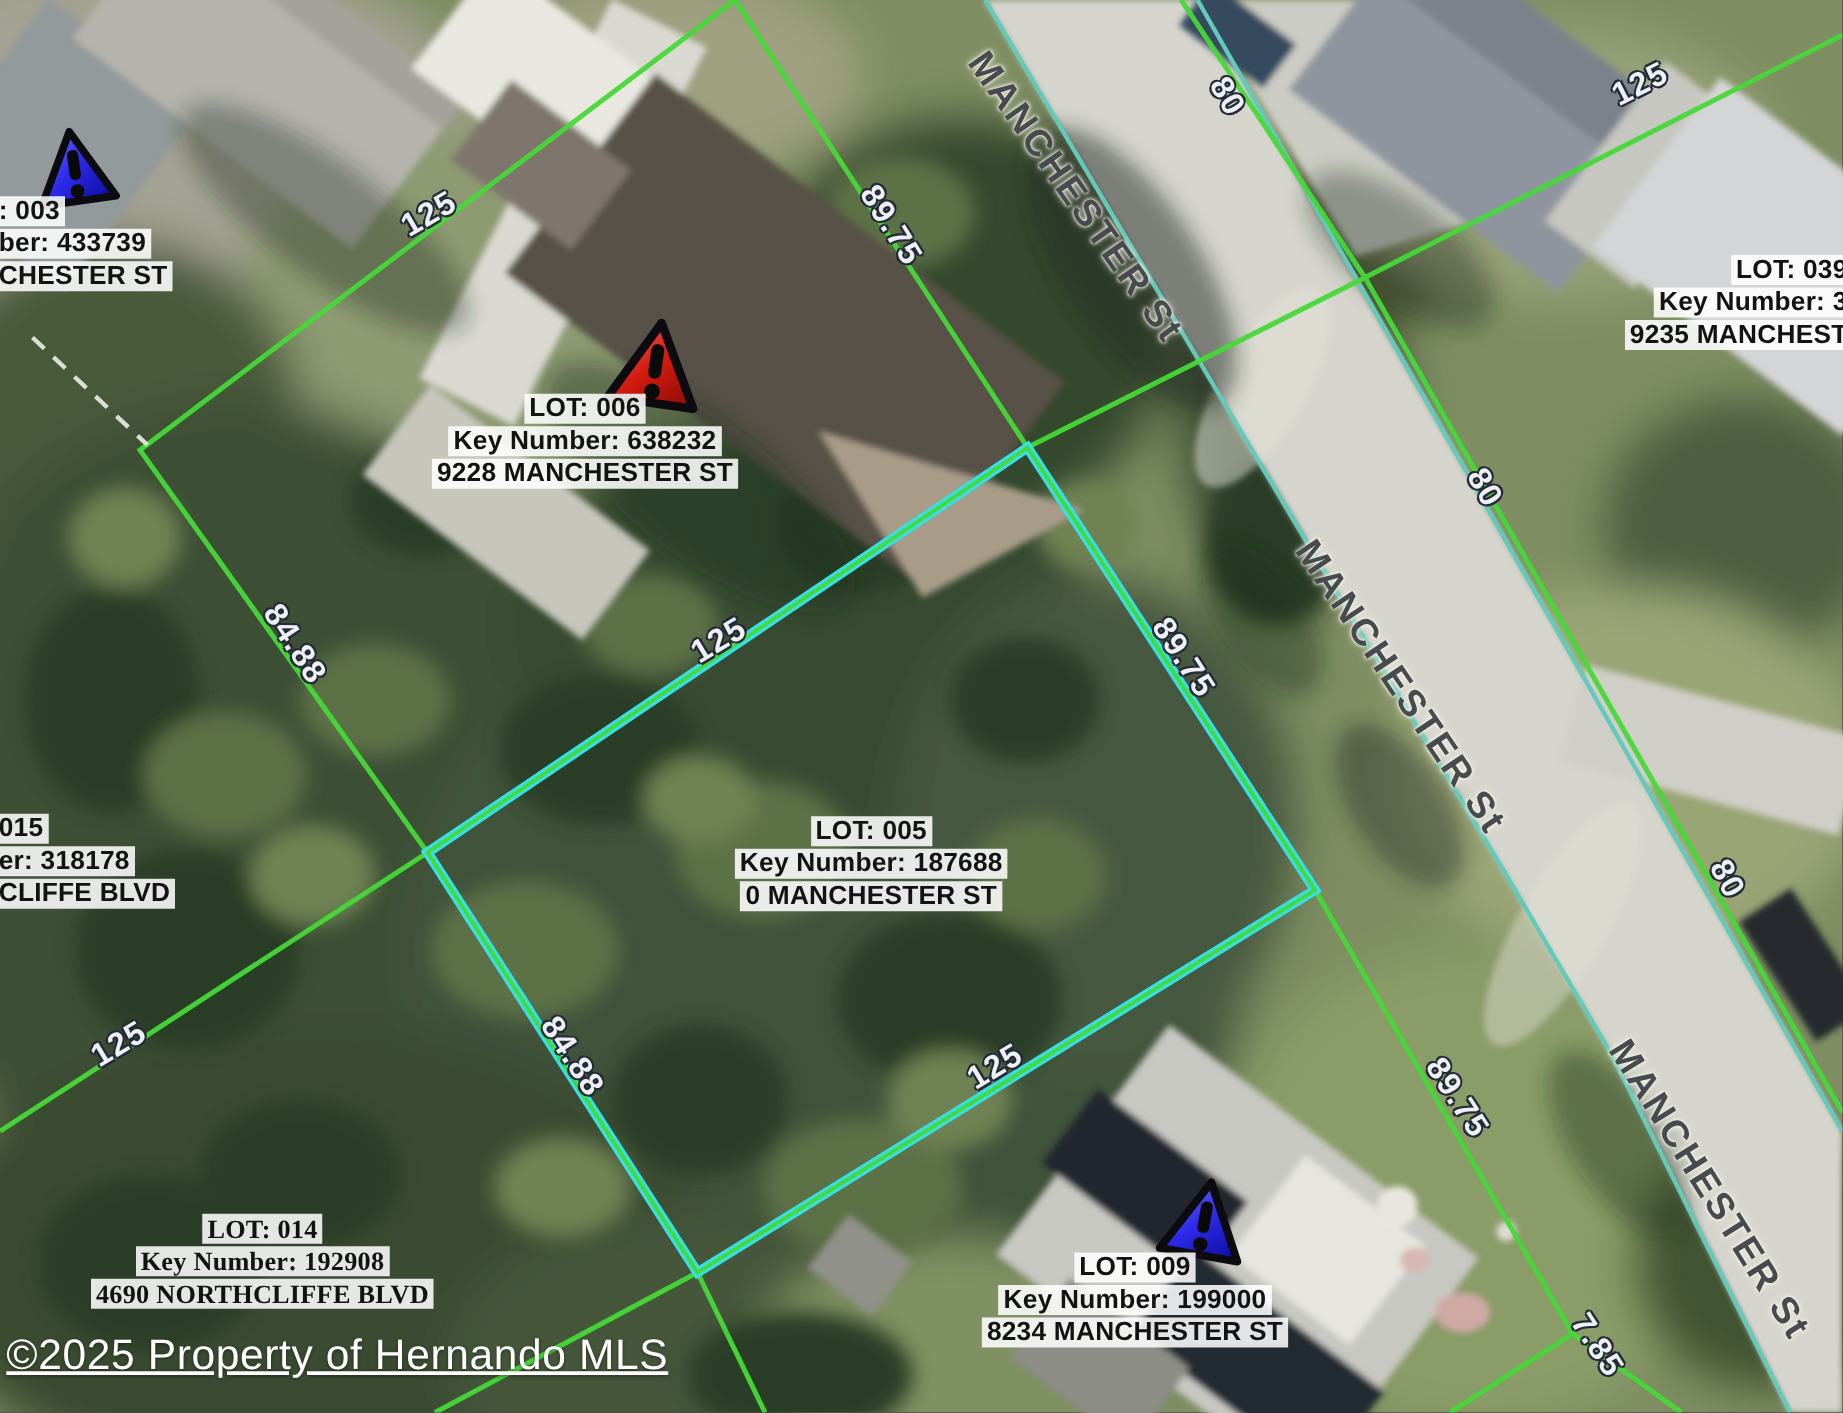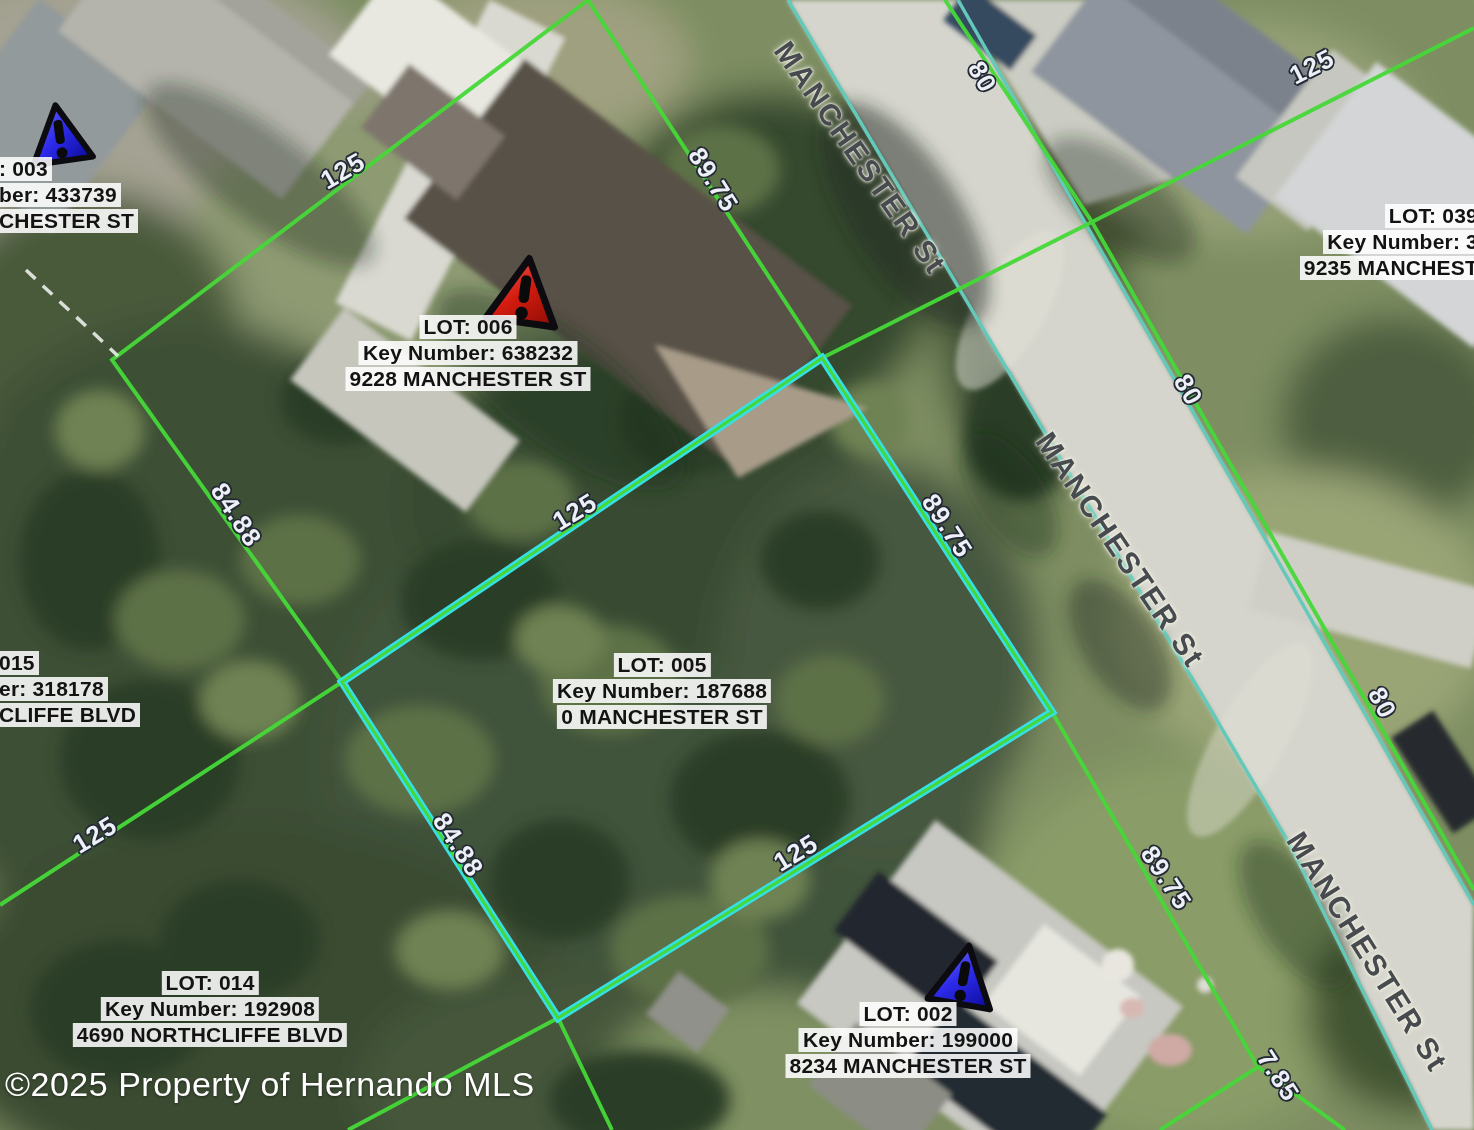--- a/index.html
+++ b/index.html
@@ -14,21 +14,21 @@
             line-height:24px;padding:0 4px;margin:1px 0;white-space:nowrap;letter-spacing:.2px;}
   .dim{position:absolute;color:#edf0f6;font-size:26px;font-weight:bold;letter-spacing:1px;
        white-space:nowrap;z-index:20;
        text-shadow:2px 0 0 #252b36,-2px 0 0 #252b36,0 2px 0 #252b36,0 -2px 0 #252b36,
                    1px 1px 0 #252b36,-1px -1px 0 #252b36,1px -1px 0 #252b36,-1px 1px 0 #252b36;}
   .street{position:absolute;color:#474a4e;font-size:30px;font-weight:bold;letter-spacing:2px;
           white-space:nowrap;z-index:10;
           text-shadow:0 0 3px rgba(242,242,228,.95),0 0 3px rgba(242,242,228,.95),
                       0 0 7px rgba(242,242,228,.8);}
   .copyright{position:absolute;left:5px;top:1065px;color:#fff;font-size:34px;letter-spacing:.5px;
-             z-index:40;text-shadow:0 1px 3px rgba(0,0,0,.45);}
+             z-index:40;text-shadow:0 1px 3px rgba(0,0,0,.45);text-decoration:underline;}
 </style>
 </head>
 <body>
 
 <div class="map">
 
   <svg class="base" viewBox="0 0 1474 1130">
     <defs>
       <filter id="fb18" x="-40%" y="-40%" width="180%" height="180%">
           <feGaussianBlur stdDeviation="18"></feGaussianBlur>
@@ -194,33 +194,33 @@
     <div class="lot-line">ber: 433739</div>
     <div class="lot-line">CHESTER ST</div>
   </div>
 
   <div class="lot-label center" style="left:468px;top:314px;">
     <div class="lot-line">LOT: 006</div>
     <div class="lot-line">Key Number: 638232</div>
     <div class="lot-line">9228 MANCHESTER ST</div>
   </div>
 
-  <div class="lot-label center" style="left:662px;top:652px;">
+  <div class="lot-label center" style="left:697px;top:652px;">
     <div class="lot-line">LOT: 005</div>
     <div class="lot-line">Key Number: 187688</div>
     <div class="lot-line">0 MANCHESTER ST</div>
   </div>
 
   <div class="lot-label center" style="left:908px;top:1001px;">
-    <div class="lot-line">LOT: 002</div>
+    <div class="lot-line">LOT: 009</div>
     <div class="lot-line">Key Number: 199000</div>
     <div class="lot-line">8234 MANCHESTER ST</div>
   </div>
 
-  <div class="lot-label center" style="left:210px;top:970px;">
+  <div class="lot-label center" style="left:210px;top:970px;font-family:Liberation Serif, serif;">
     <div class="lot-line">LOT: 014</div>
     <div class="lot-line">Key Number: 192908</div>
     <div class="lot-line">4690 NORTHCLIFFE BLVD</div>
   </div>
 
   <div class="lot-label leftcut" style="left:-5px;top:650px;">
     <div class="lot-line">015</div>
     <div class="lot-line">er: 318178</div>
     <div class="lot-line">CLIFFE BLVD</div>
   </div>

